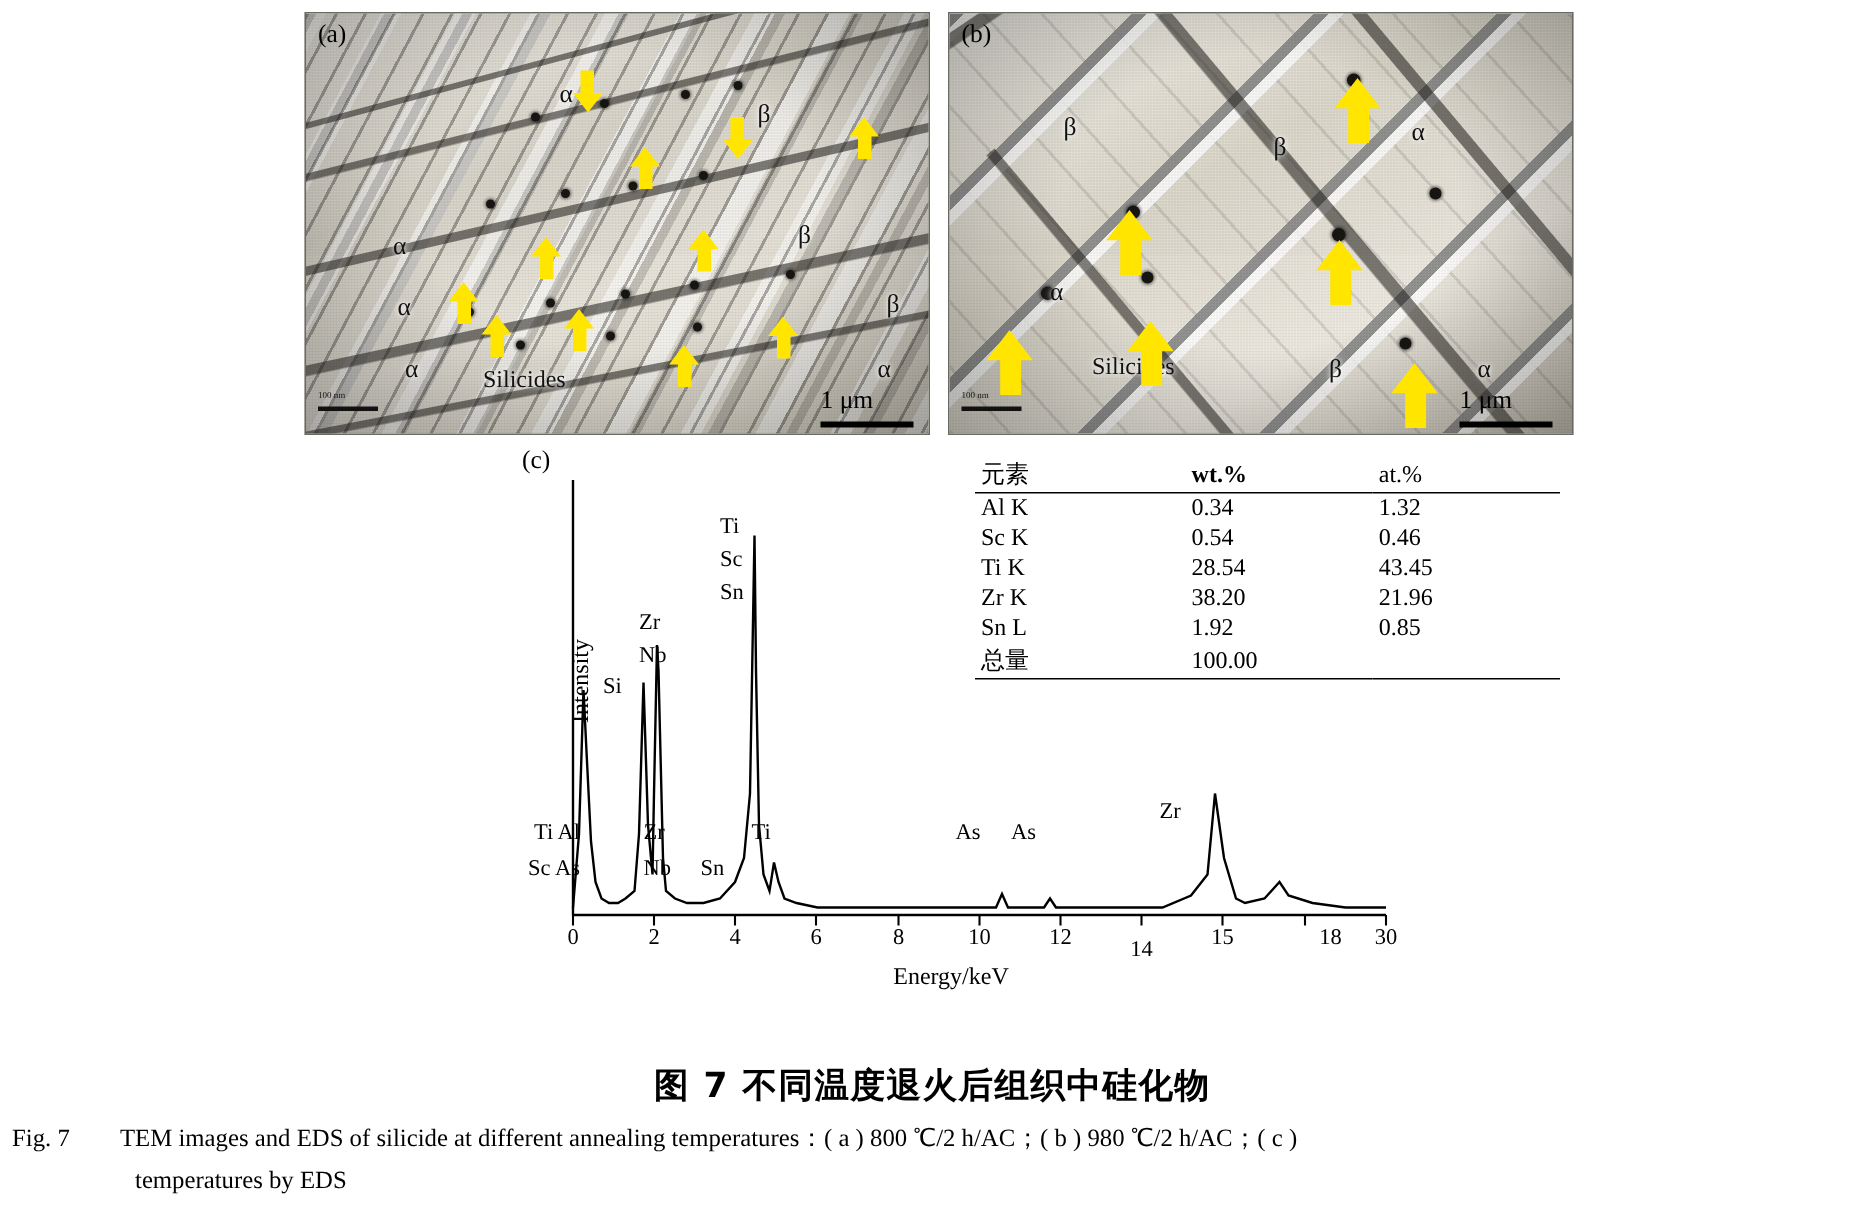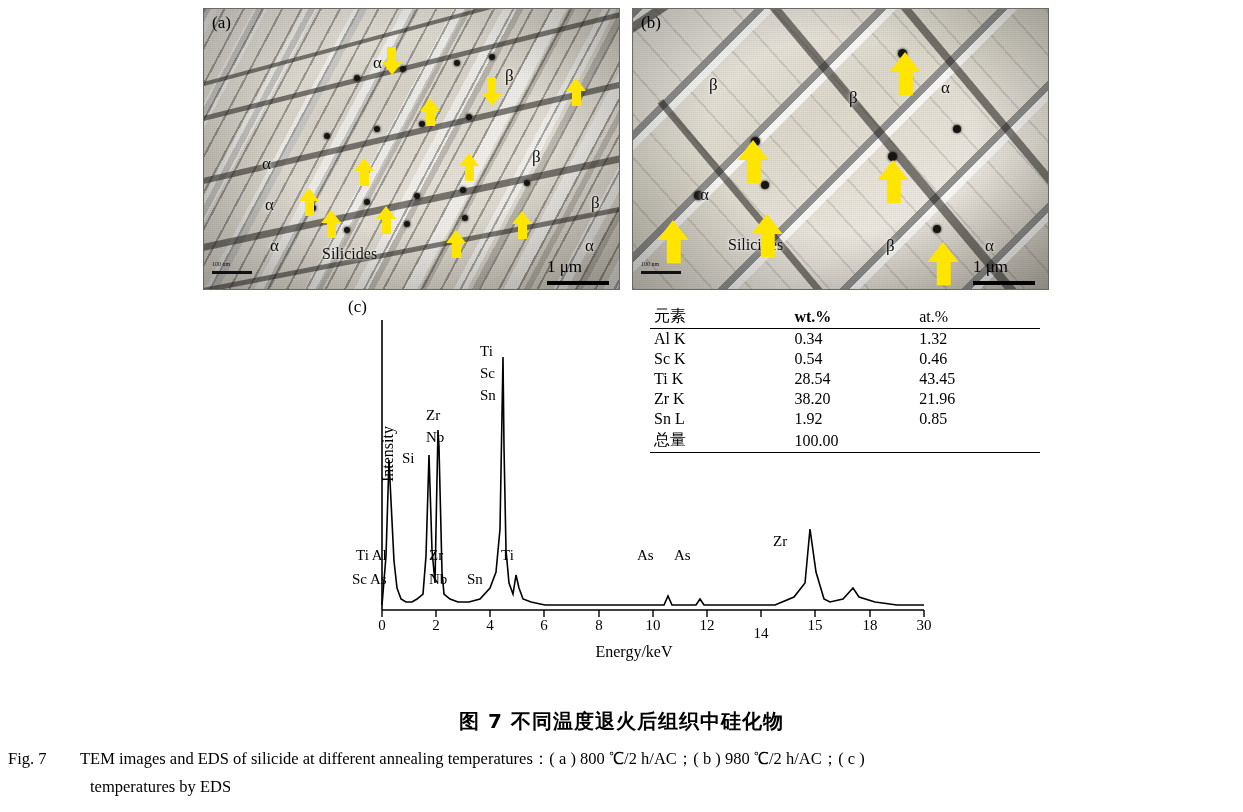--- a/index.html
+++ b/index.html
@@ -97,21 +97,21 @@
   #comp-table th{text-align:left;}
   #comp-table thead th{border-bottom:1.5px solid #000;}
   #comp-table tbody tr:last-child td{border-bottom:1.5px solid #000;}
   #comp-table .c1{width:36%;}
   #comp-table .c2{width:32%;font-weight:bold;}
   #comp-table .c3{width:32%;}
 
   
   .cap-cn{
     position:absolute;left:0;top:708px;width:1243px;text-align:center;
-    font-family:"DejaVu Sans",sans-serif;font-weight:bold;font-size:20px;letter-spacing:1px;
+    font-family:"DejaVu Sans",sans-serif;font-weight:bold;font-size:23px;letter-spacing:1px;
   }
   .cap-en{
     position:absolute;left:8px;top:745px;width:1228px;font-size:16.5px;line-height:28px;
   }
   .cap-en .lead{display:inline-block;width:72px;}
   .cap-en .l2{display:block;margin-left:82px;}
 </style>
 </head>
 <body>
 
@@ -281,21 +281,21 @@
 
     <div class="tick-lbl" style="left:33px;top:322px;">0</div>
     <div class="tick-lbl" style="left:87px;top:322px;">2</div>
     <div class="tick-lbl" style="left:141px;top:322px;">4</div>
     <div class="tick-lbl" style="left:195px;top:322px;">6</div>
     <div class="tick-lbl" style="left:250px;top:322px;">8</div>
     <div class="tick-lbl" style="left:304px;top:322px;">10</div>
     <div class="tick-lbl" style="left:358px;top:322px;">12</div>
     <div class="tick-lbl" style="left:412px;top:330px;">14</div>
     <div class="tick-lbl" style="left:466px;top:322px;">15</div>
-    <div class="tick-lbl" style="left:521px;top:322px;">18</div>
+    <div class="tick-lbl" style="left:538px;top:322px;">18</div>
     <div class="tick-lbl" style="left:575px;top:322px;">30</div>
 
     <div class="peak-lbl" style="left:146px;top:48px;">Ti</div>
     <div class="peak-lbl" style="left:146px;top:70px;">Sc</div>
     <div class="peak-lbl" style="left:146px;top:92px;">Sn</div>
     <div class="peak-lbl" style="left:92px;top:112px;">Zr</div>
     <div class="peak-lbl" style="left:92px;top:134px;">Nb</div>
     <div class="peak-lbl" style="left:68px;top:155px;">Si</div>
 
     <div class="peak-lbl" style="left:22px;top:252px;">Ti Al</div>

